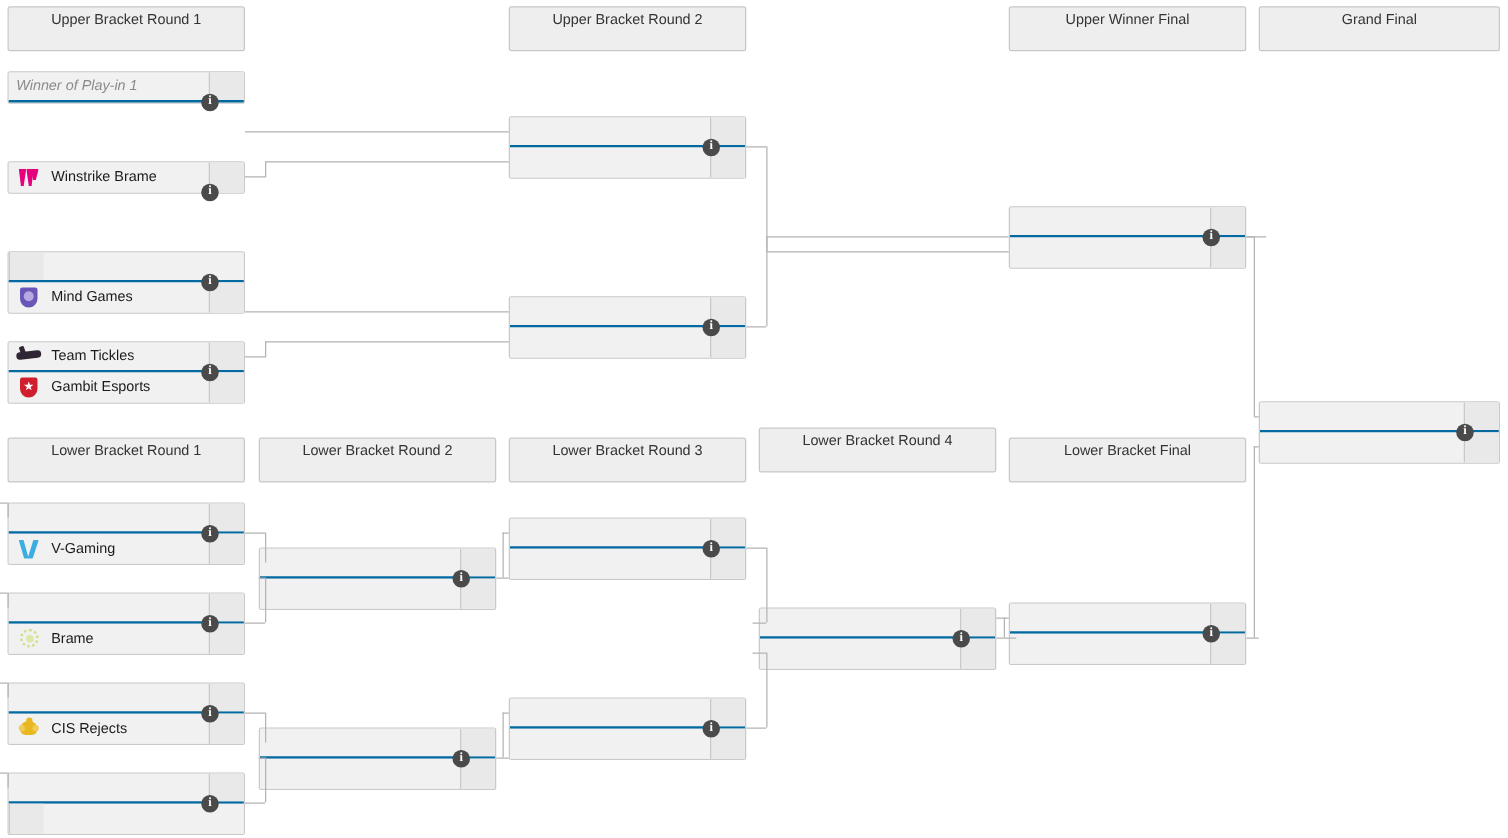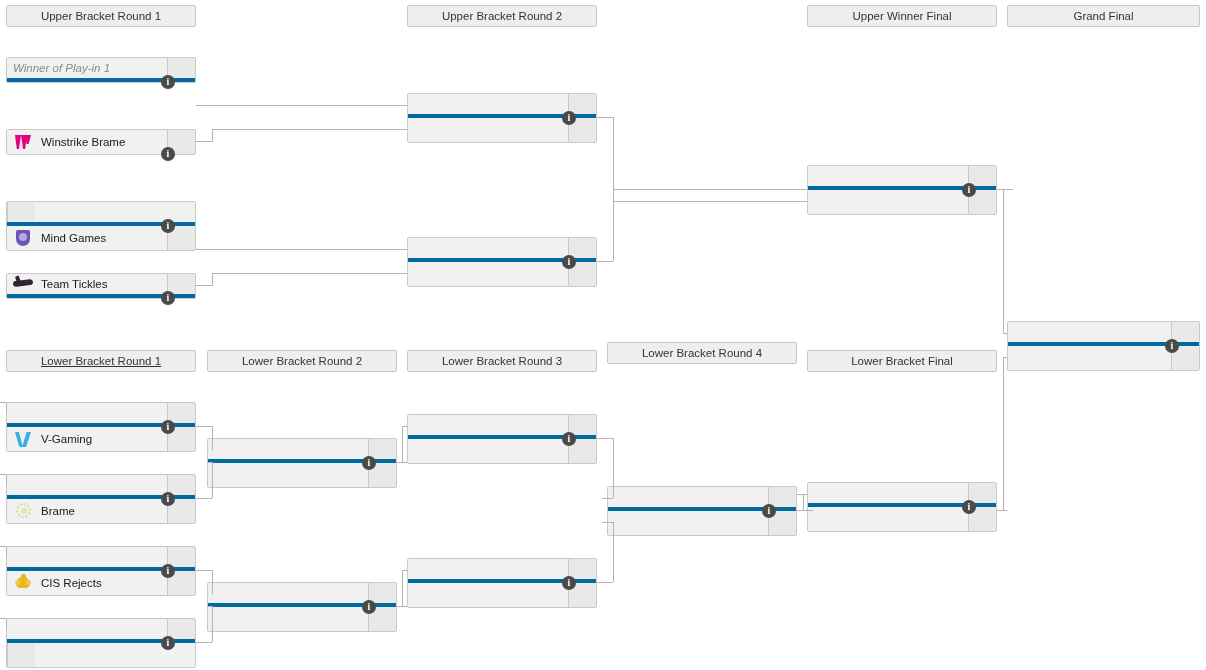--- a/index.html
+++ b/index.html
@@ -5,36 +5,36 @@
   html,body{margin:0;padding:0;background:#ffffff;}
   body{
     width:1206px;height:670px;position:relative;overflow:hidden;
     font-family:"Liberation Sans","DejaVu Sans",sans-serif;
     -webkit-font-smoothing:antialiased;
   }
   #stage{position:absolute;left:0;top:0;width:1206px;height:670px;}
 
   
   .round-header{
-    position:absolute;height:22px;line-height:21px;
+    position:absolute;height:36px;line-height:21px;
     background:#eeeeee;border:1px solid #c8c8c8;border-radius:2px;
     font-size:11.5px;color:#333333;text-align:center;
     box-sizing:border-box;white-space:nowrap;overflow:hidden;
   }
 
   
   .match{
     position:absolute;box-sizing:border-box;
     border:1px solid #c9c9c9;background:#f1f1f1;border-radius:2px;
   }
   .mrow{
     position:relative;box-sizing:border-box;height:24px;
     display:flex;align-items:center;background:#f1f1f1;
   }
-  .mrow.top{border-bottom:4px solid #0369a1;gap:28px;}
+  .mrow.top{border-bottom:2px solid #0369a1;gap:28px;}
   .mteam{
     flex:1 1 auto;display:flex;align-items:center;
     height:100%;min-width:0;padding-left:6px;box-sizing:border-box;
   }
   .mscore{
     flex:0 0 auto;width:28px;height:100%;
     border-left:1px solid #c9c9c9;background:#e9e9e9;
     display:flex;align-items:center;justify-content:center;
     font-size:11.5px;color:#333;box-sizing:border-box;
   }
@@ -189,21 +189,21 @@
       <div class="ln lnh" style="left: 797px; top: 510px; width: 16px;"></div>
       <div class="ln lnv" style="left: 803px; top: 494px; height: 16px;"></div>
       <div class="ln lnh" style="left: 797px; top: 494px; width: 6px;"></div>
       <div class="ln lnh" style="left: 803px; top: 494px; width: 4px;"></div>
     </div>
   <div id="header-layer">
       <div class="round-header" style="left: 6px; top: 5px; width: 190px;">Upper Bracket Round 1</div>
       <div class="round-header" style="left: 407px; top: 5px; width: 190px;">Upper Bracket Round 2</div>
       <div class="round-header" style="left: 807px; top: 5px; width: 190px;">Upper Winner Final</div>
       <div class="round-header" style="left: 1007px; top: 5px; width: 193px;">Grand Final</div>
-      <div class="round-header" style="left: 6px; top: 350px; width: 190px; text-decoration: underline;">Lower Bracket Round 1</div>
+      <div class="round-header" style="left: 6px; top: 350px; width: 190px;">Lower Bracket Round 1</div>
       <div class="round-header" style="left: 207px; top: 350px; width: 190px;">Lower Bracket Round 2</div>
       <div class="round-header" style="left: 407px; top: 350px; width: 190px;">Lower Bracket Round 3</div>
       <div class="round-header" style="left: 607px; top: 342px; width: 190px;">Lower Bracket Round 4</div>
       <div class="round-header" style="left: 807px; top: 350px; width: 190px;">Lower Bracket Final</div>
     </div>
   <div id="match-layer">
       <div class="match" style="left: 6px; top: 57px; width: 190px;">
         <div class="mrow top">
           <div class="mteam">
             <span class="logo" style="width: 0px;"></span>
@@ -253,20 +253,30 @@
         <div class="mrow top">
           <div class="mteam">
             <span class="logo lg-tickles">
               <i class="b"></i>
               <i class="t"></i>
             </span>
             <span class="tname">Team Tickles</span>
           </div>
           <div class="mscore"></div>
         </div>
+        <div class="mrow bot">
+          <div class="mteam">
+            <span class="logo lg-gambit">
+              <i class="b"></i>
+              <i class="st"></i>
+            </span>
+            <span class="tname">Gambit Esports</span>
+          </div>
+          <div class="mscore"></div>
+        </div>
         <div class="infobadge" style="left: 154px; top: 17px;">
           <span>i</span>
         </div>
       </div>
       <div class="match" style="left: 407px; top: 93px; width: 190px;">
         <div class="mrow top">
           <div class="mteam">
             <span class="logo"></span>
             <span class="tname"></span>
           </div>

